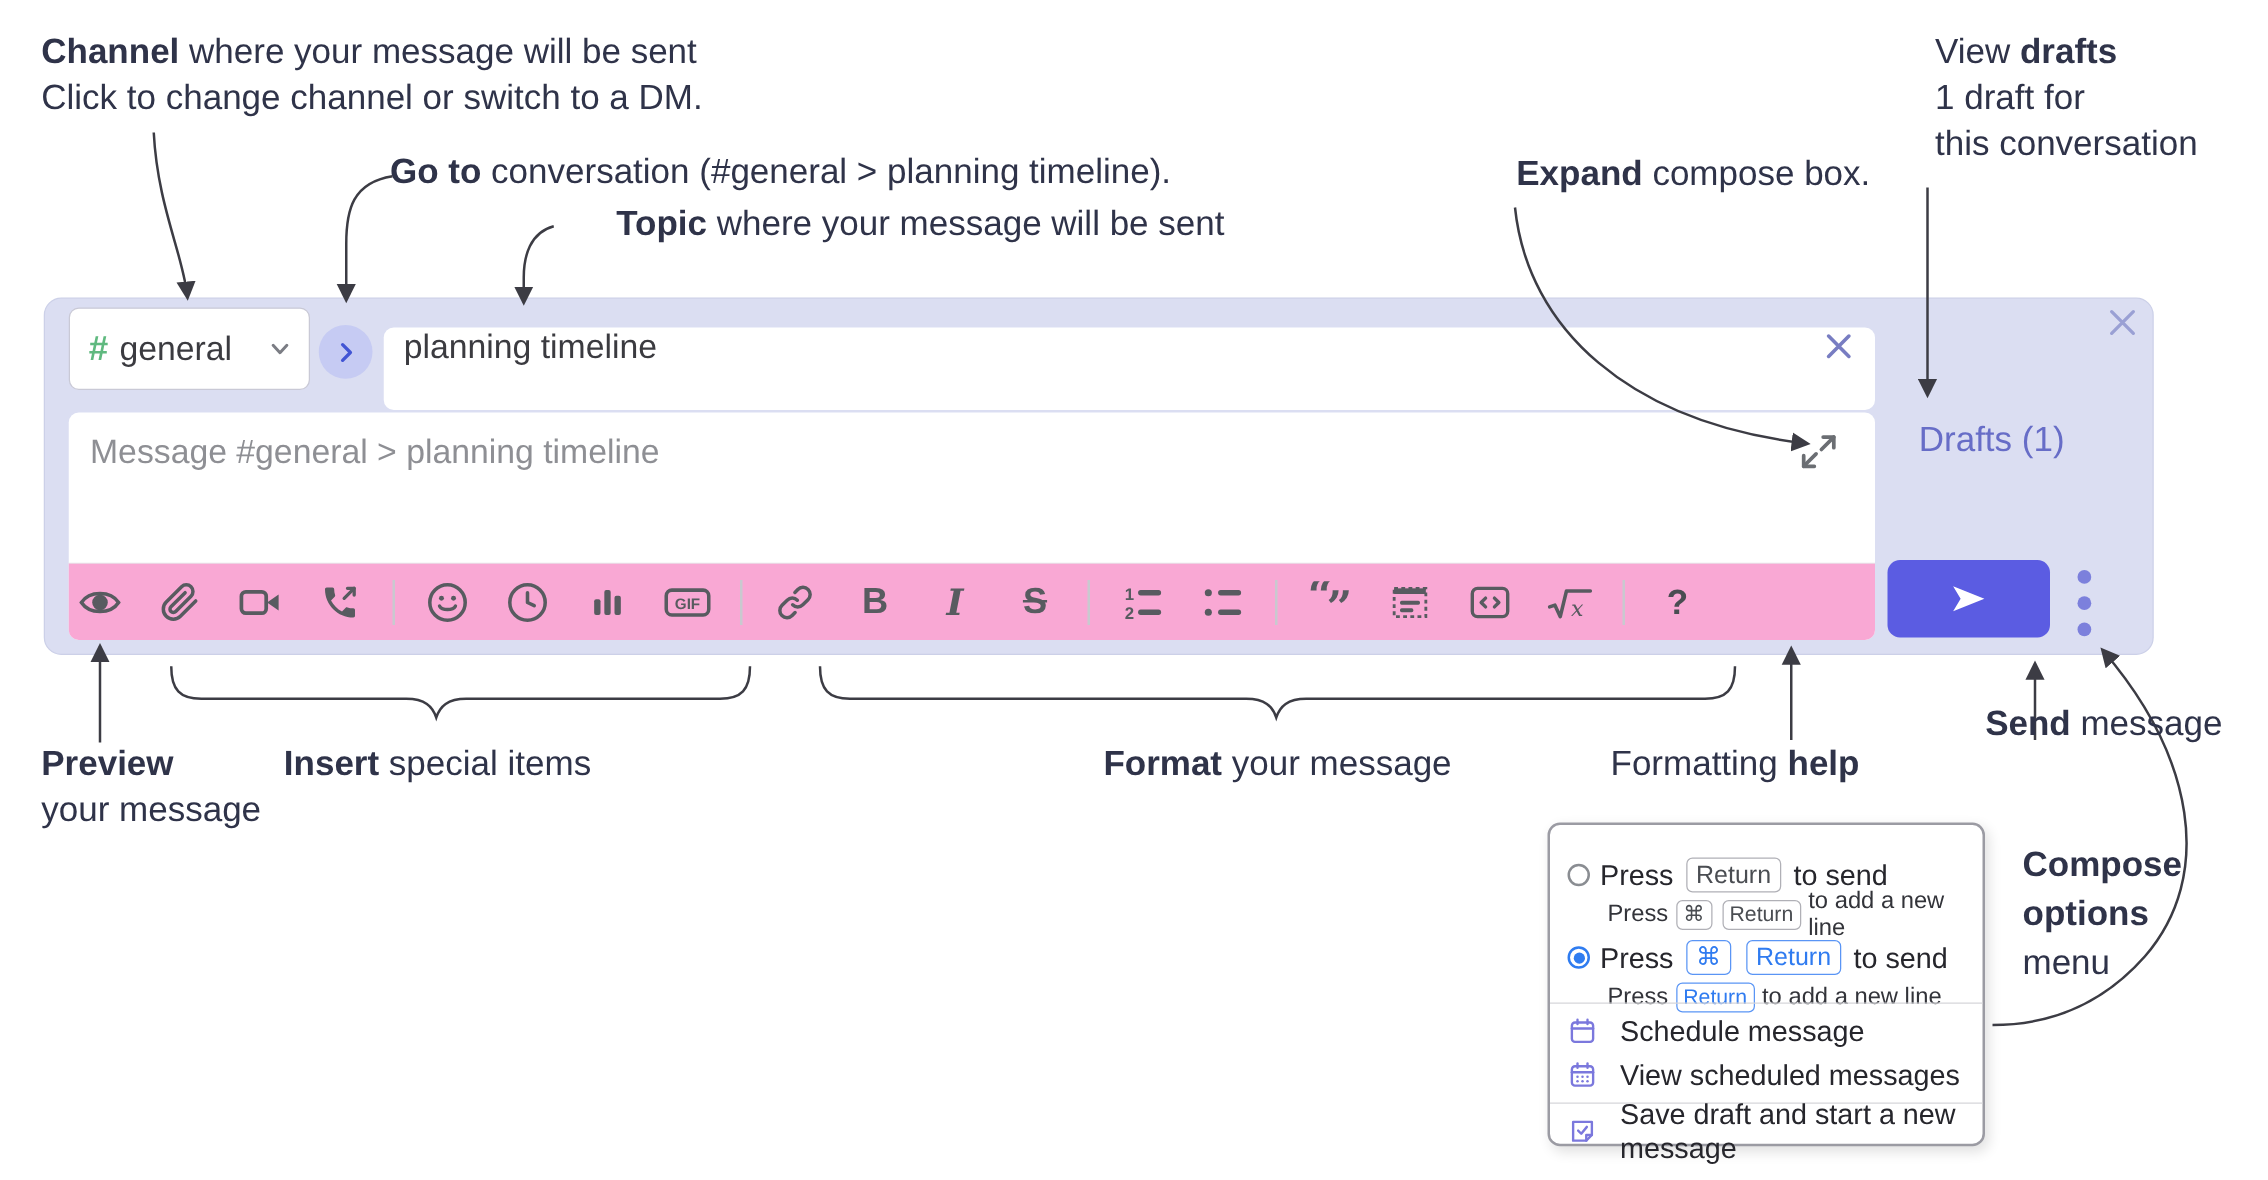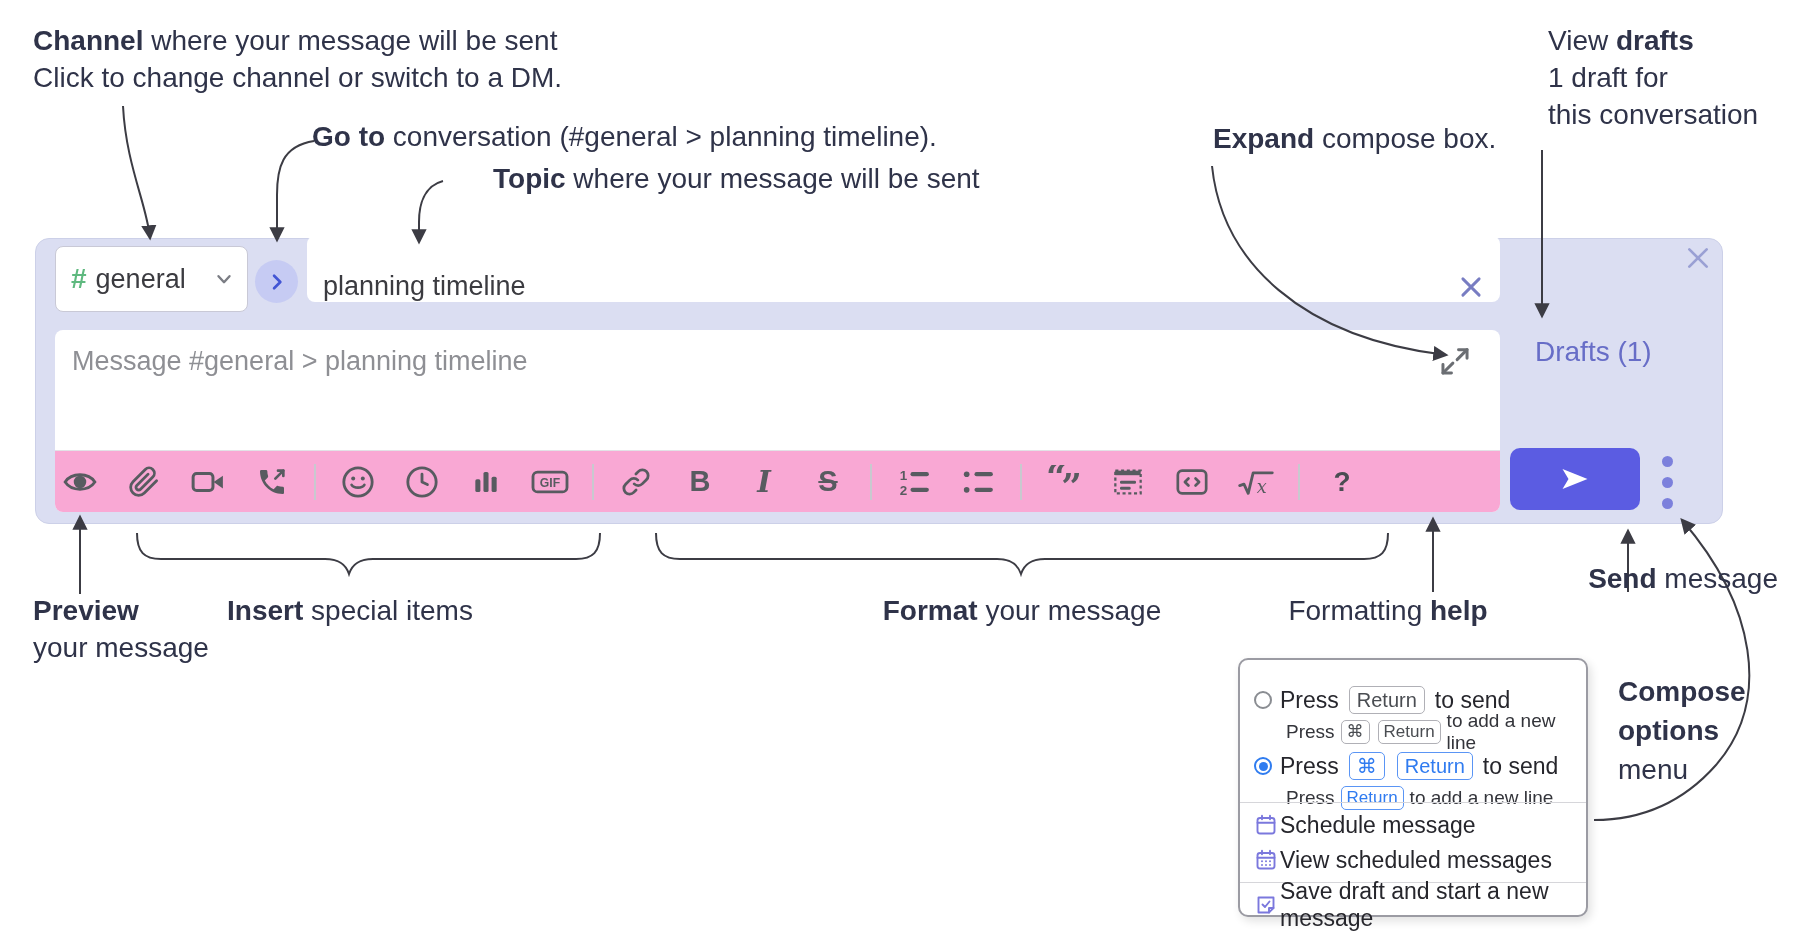--- a/index.html
+++ b/index.html
@@ -14,22 +14,22 @@
   
   .compose-box{position:absolute;left:35px;top:238px;width:1688px;height:286px;
                background:#dbdef2;border:1px solid #ccd0e8;border-radius:14px;box-sizing:border-box;z-index:1;}
   .channel-box{position:absolute;left:55px;top:246px;width:193px;height:66px;background:#fff;
                border:1px solid #c9c9d6;border-radius:8px;box-sizing:border-box;
                display:flex;align-items:center;padding:0 12px 0 15px;gap:9px;z-index:2;cursor:pointer;}
   .hash{color:#5fb97f;font-weight:700;font-size:28px;}
   .chan-name{font-size:27px;color:#3b3b40;flex:1;}
   .goto-circle{position:absolute;left:255px;top:260px;width:43px;height:43px;border-radius:50%;
                background:#c6cbf3;display:flex;align-items:center;justify-content:center;z-index:2;cursor:pointer;}
-  .topic-box{position:absolute;left:307px;top:236px;width:1193px;height:66px;background:#fff;
-             border-radius:8px;display:flex;align-items:flex-end;padding:0 14px 0 16px;box-sizing:border-box;z-index:2;}
+  .topic-box{position:absolute;left:307px;top:262px;width:1193px;height:66px;background:#fff;
+             border-radius:8px;display:flex;align-items:flex-start;padding:0 14px 0 16px;box-sizing:border-box;z-index:2;}
   .topic-text{font-size:27px;color:#3b3b40;flex:1;}
   .icon-btn{display:flex;align-items:center;justify-content:center;cursor:pointer;background:none;border:none;padding:0;}
   .close-x{position:absolute;left:1682px;top:242px;z-index:2;}
   .message-box{position:absolute;left:55px;top:330px;width:1445px;height:182px;background:#fff;
                border-radius:8px;z-index:2;}
   .placeholder{position:absolute;left:17px;top:16px;font-size:27px;color:#8e8f94;}
   .expand-btn{position:absolute;right:28px;top:14px;}
   .msg-toolbar{position:absolute;left:0;bottom:0;width:100%;height:62px;background:#f9a8d4;
                border-top:1px solid #e2e2e6;border-radius:0 0 8px 8px;box-sizing:border-box;
                display:flex;align-items:center;padding-left:3px;gap:20px;}
@@ -52,21 +52,21 @@
   .p-row{position:absolute;left:14px;display:flex;align-items:center;gap:8px;cursor:pointer;}
   .p-sub{position:absolute;left:46px;font-size:19px;color:#33343a;display:flex;align-items:center;gap:4px;}
   .radio{width:18px;height:18px;border:2px solid #8a8d92;border-radius:50%;box-sizing:border-box;flex:0 0 auto;position:relative;}
   .radio.sel{border-color:#2f7cf0;}
   .radio.sel::after{content:"";position:absolute;inset:2.5px;background:#2f7cf0;border-radius:50%;}
   .kbd{display:inline-block;border:1px solid #b0b0b6;border-radius:5px;padding:0 7px;margin:16px 2px;
        font-size:20px;line-height:26px;color:#4a4d52;background:#fff;}
   .kbd.small{font-size:17px;line-height:22px;padding:0 5px;}
   .kbd.blue{border-color:#5a95f5;color:#2f7bf0;}
   .p-hr{position:absolute;left:0;width:100%;height:1px;background:#d6d6da;}
-  .p-item{position:absolute;left:14px;height:34px;display:flex;align-items:center;gap:2px;cursor:pointer;}
+  .p-item{position:absolute;left:14px;height:34px;display:flex;align-items:center;gap:18px;cursor:pointer;}
   .p-item svg{flex:0 0 auto;}
 </style>
 </head>
 <body>
 
 <div class="canvas">
 
   <svg class="overlay" width="1814" height="944" viewBox="0 0 1814 944">
     <defs>
       <marker id="arw" viewBox="0 0 10 9" refX="7.5" refY="4.5" markerWidth="8.5" markerHeight="8" orient="auto-start-reverse">

